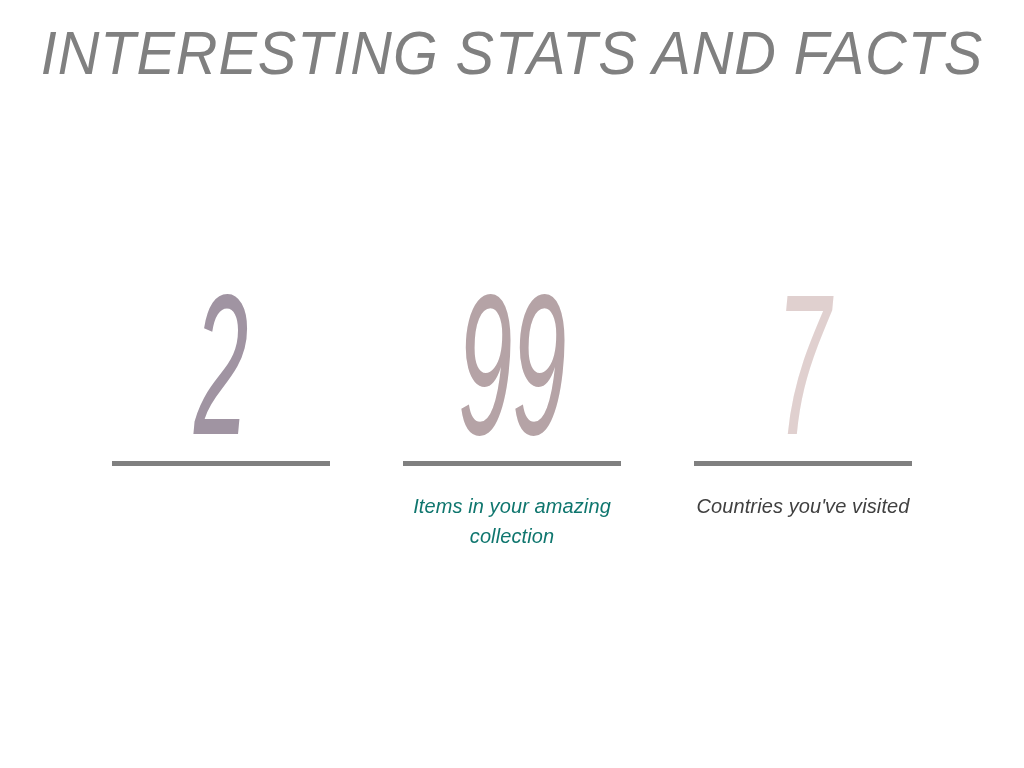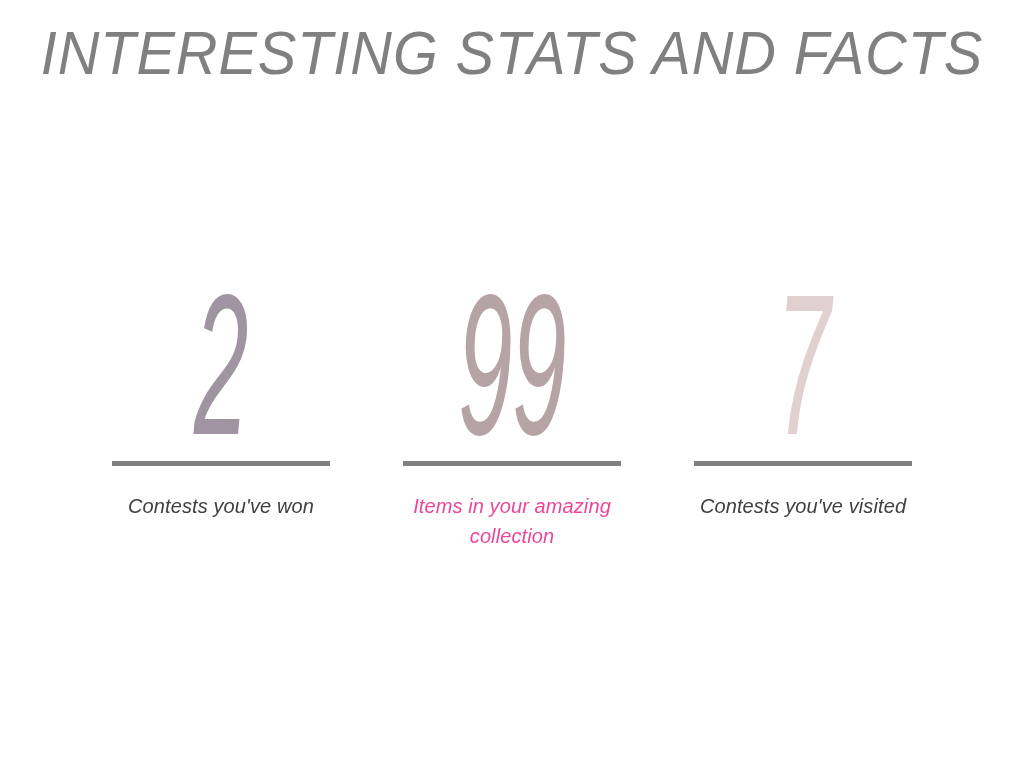--- a/index.html
+++ b/index.html
@@ -100,29 +100,28 @@
 
 <div id="slide" style="background: rgb(255, 255, 255); font-style: italic;">
 
   <div id="slide-title" style="color: rgb(128, 128, 128);">INTERESTING STATS AND FACTS</div>
 
   <div id="stats-row">
 
     <div class="stat-block">
       <div class="stat-number" style="color: rgb(160, 148, 162);">2</div>
       <div class="stat-rule" style="background: rgb(128, 128, 128);"></div>
-      <div class="stat-caption" style="color: rgb(64, 64, 64);">Contests you've won</div>
     </div>
 
     <div class="stat-block">
       <div class="stat-number" style="color: rgb(181, 163, 166);">99</div>
       <div class="stat-rule" style="background: rgb(128, 128, 128);"></div>
-      <div class="stat-caption" style="color: #ec4899;">Items in your amazing collection</div>
+      <div class="stat-caption" style="color: #0f766e;">Items in your amazing collection</div>
     </div>
 
     <div class="stat-block">
       <div class="stat-number" style="color: rgb(224, 208, 207);">7</div>
       <div class="stat-rule" style="background: rgb(128, 128, 128);"></div>
-      <div class="stat-caption" style="color: rgb(64, 64, 64);">Contests you've visited</div>
+      <div class="stat-caption" style="color: rgb(64, 64, 64);">Countries you've visited</div>
     </div>
 
   </div>
 </div>
 
 </body></html>

